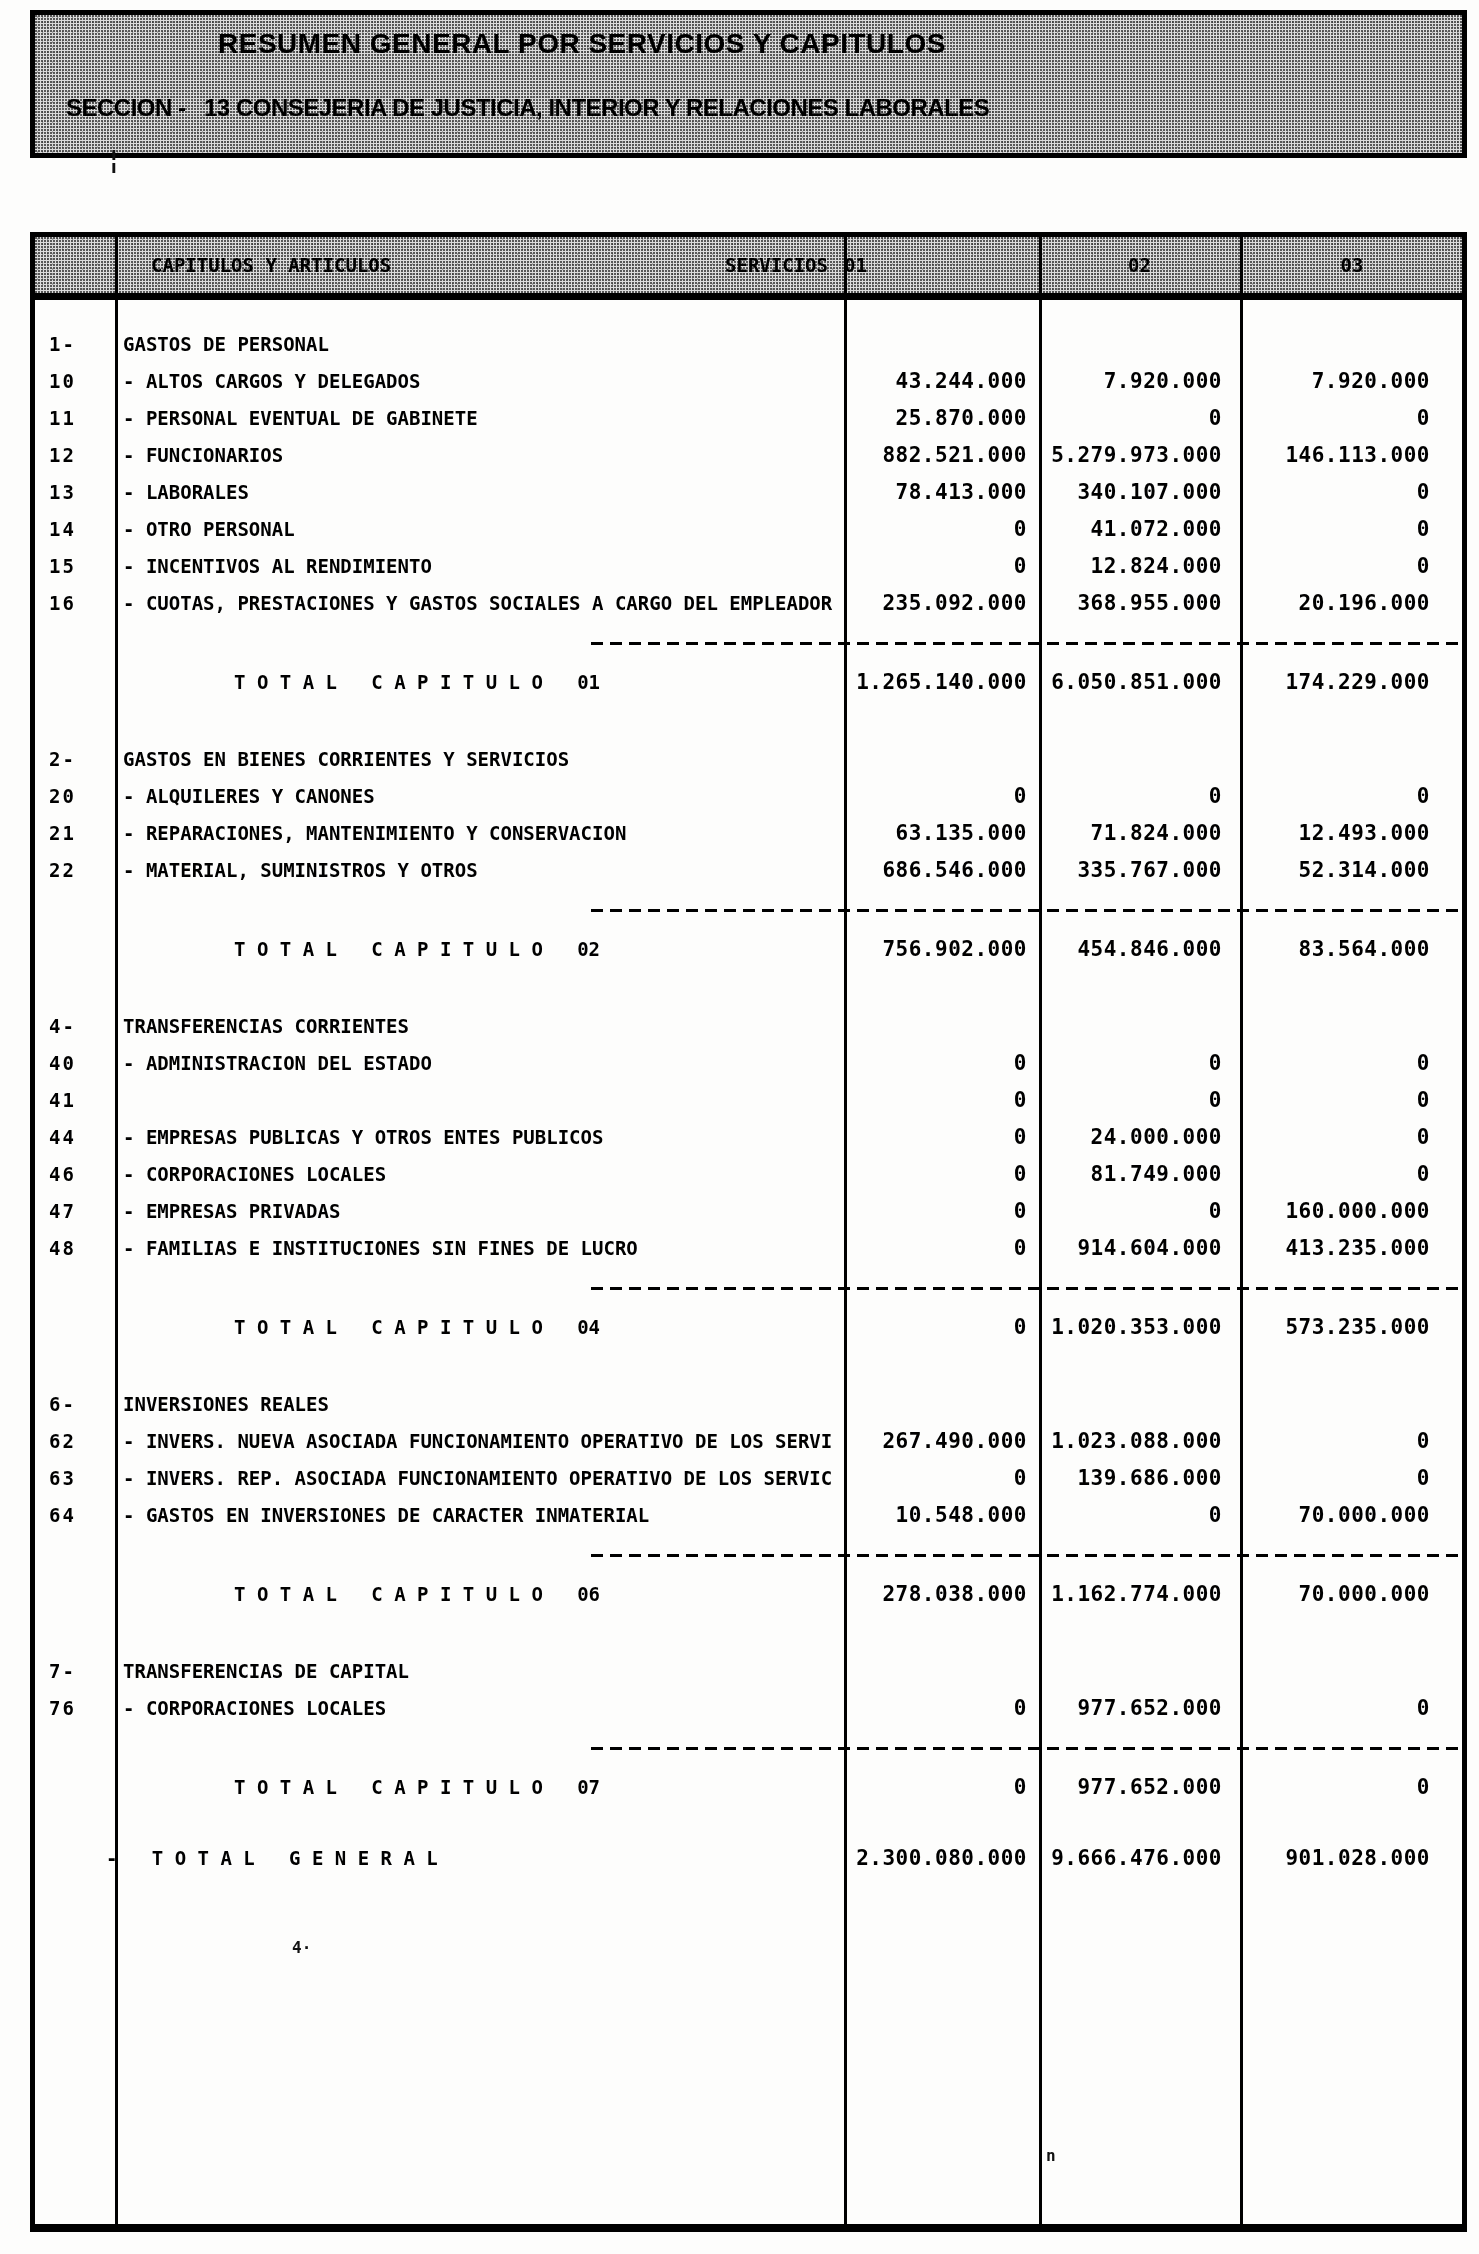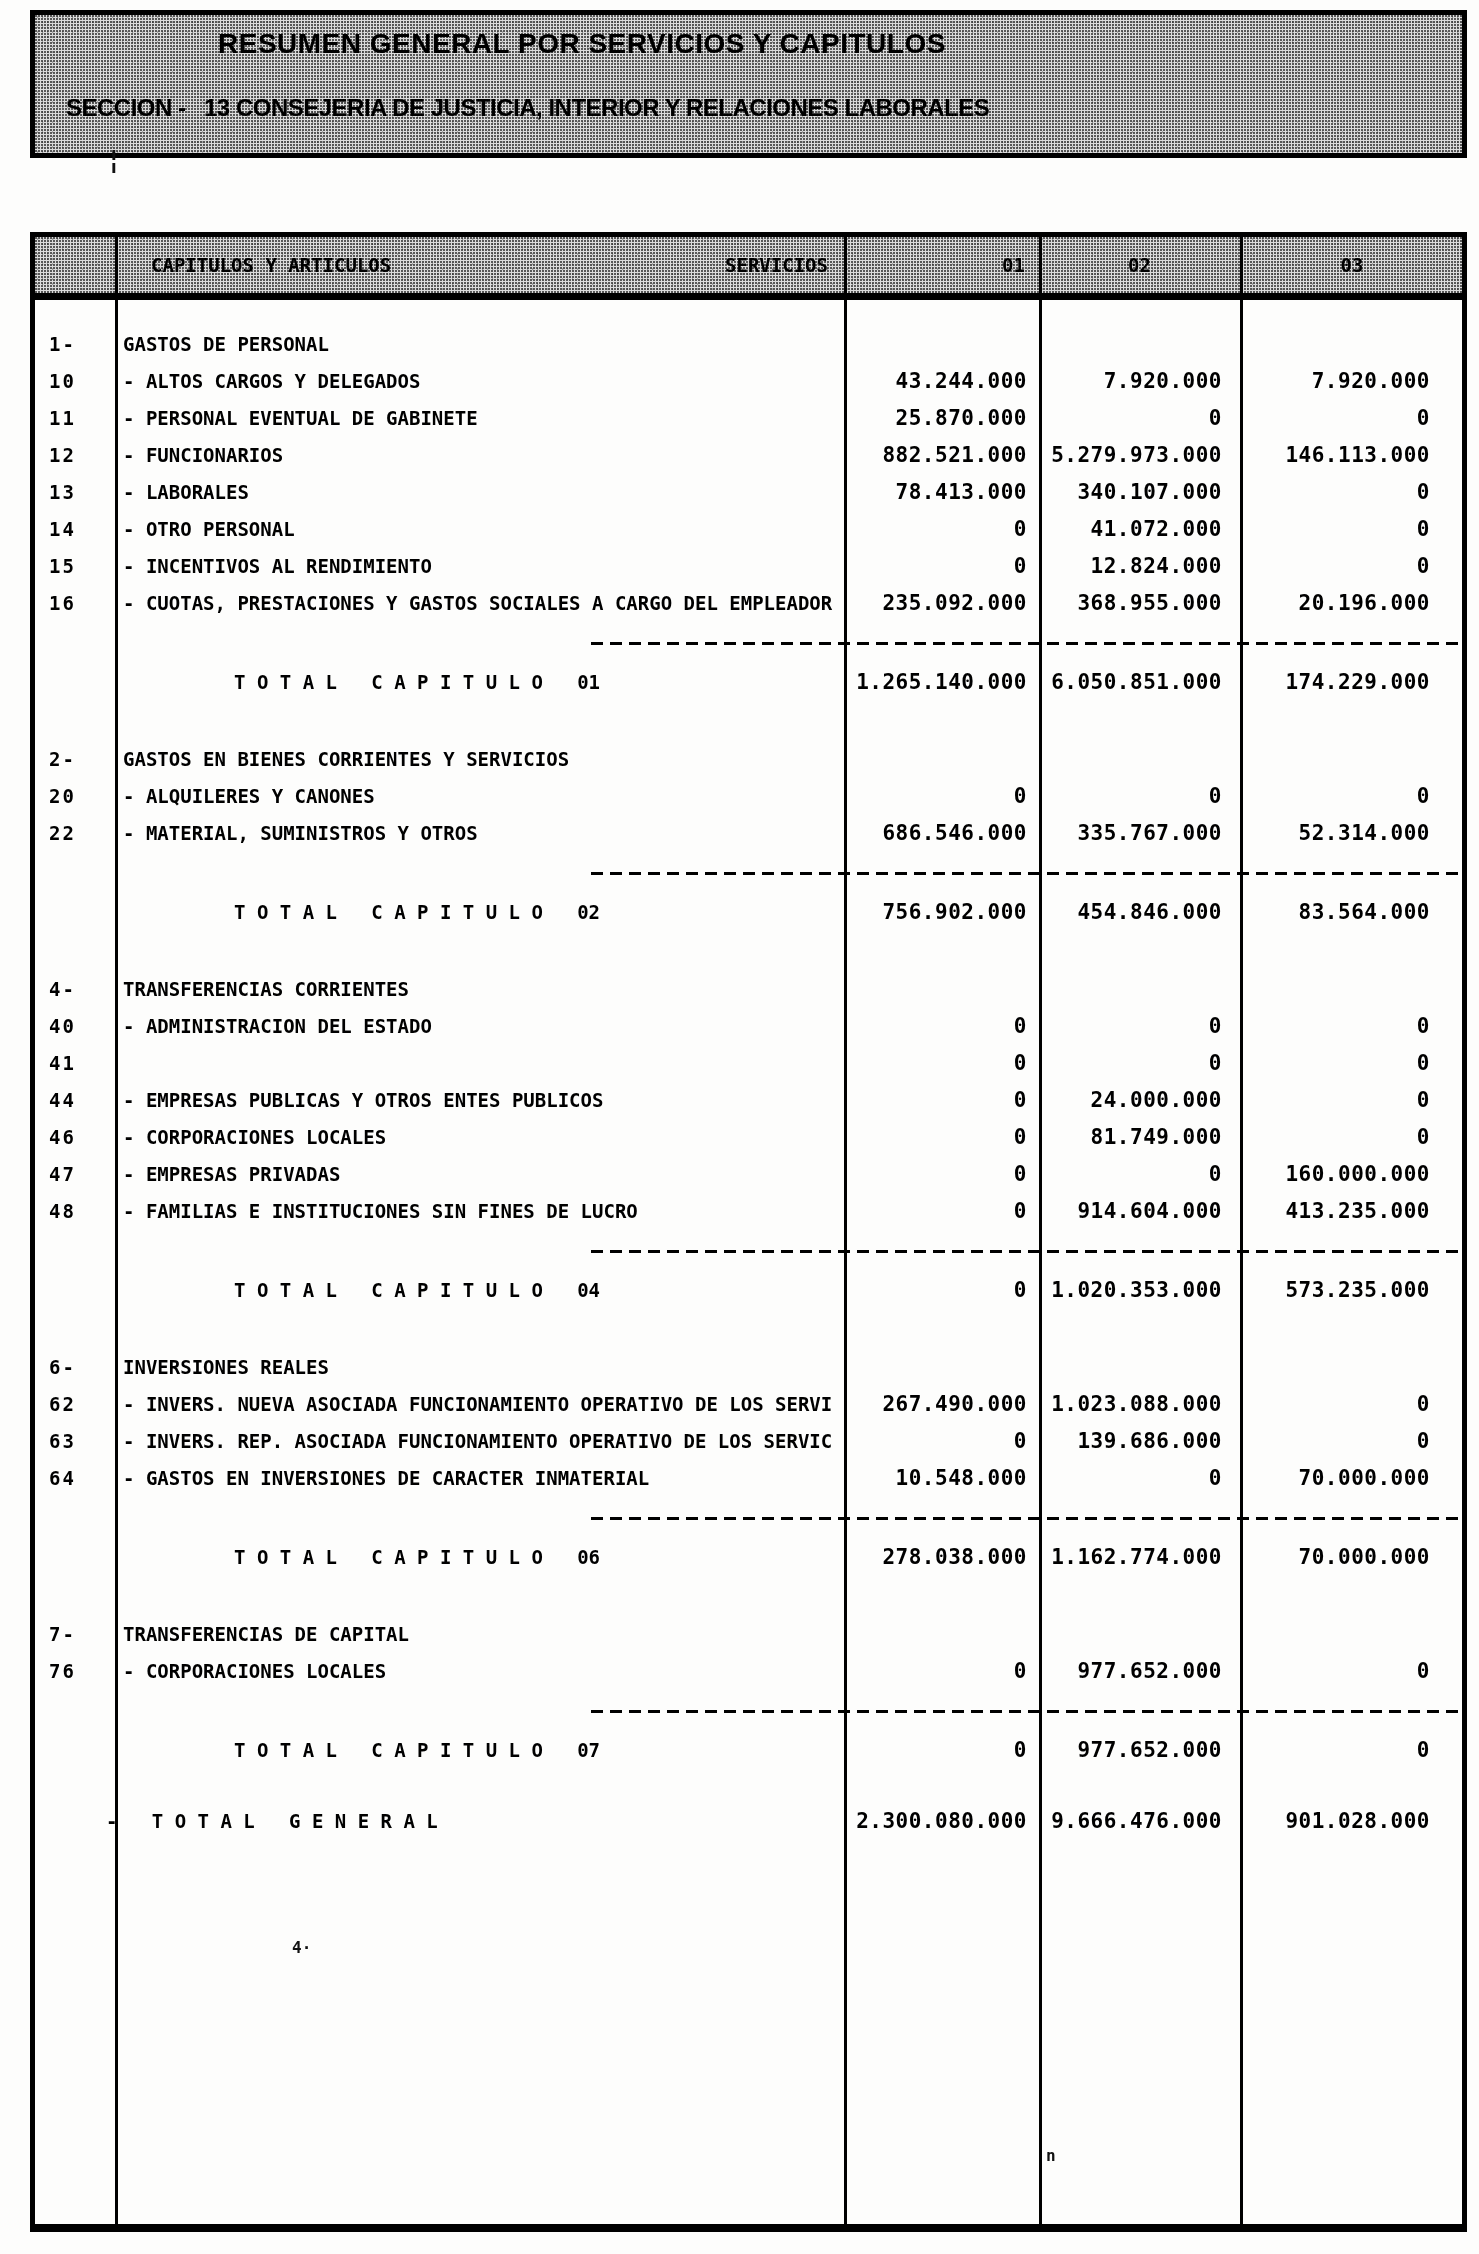--- a/index.html
+++ b/index.html
@@ -46,21 +46,21 @@
   .thead{
     position:absolute;left:0;top:0;right:0;height:63px;
     border-bottom:7px solid var(--ink);
   }
   .thead span{
     position:absolute;top:50%;transform:translateY(-50%);
     font:700 19px var(--mono);white-space:pre;
   }
   .th-capitulos{left:116px;}
   .th-servicios{right:634px;}
-  .th-c01{left:809px;width:181px;text-align:right;}
+  .th-c01{left:809px;width:181px;text-align:left;}
   .th-c02{left:1004px;width:201px;text-align:center;}
   .th-c03{left:1205px;width:224px;text-align:center;}
   .vline{position:absolute;top:0;bottom:0;width:3px;background:var(--ink);}
   .vl-code{left:80px;}
   .vl-c1{left:809px;}
   .vl-c2{left:1004px;}
   .vl-c3{left:1205px;}
   .tbody{position:absolute;left:0;top:70px;right:0;bottom:0;}
   .row{position:relative;height:37px;}
   .row .cell{
@@ -201,20 +201,28 @@
         <div class="row row-article">
 
     <span class="cell code">20</span>
     <span class="cell label">- ALQUILERES Y CANONES</span>
     <span class="cell v v1">0</span>
     <span class="cell v v2">0</span>
     <span class="cell v v3">0</span>
   </div>
         <div class="row row-article">
 
+    <span class="cell code">21</span>
+    <span class="cell label">- REPARACIONES, MANTENIMIENTO Y CONSERVACION</span>
+    <span class="cell v v1">63.135.000</span>
+    <span class="cell v v2">71.824.000</span>
+    <span class="cell v v3">12.493.000</span>
+  </div>
+        <div class="row row-article">
+
     <span class="cell code">22</span>
     <span class="cell label">- MATERIAL, SUMINISTROS Y OTROS</span>
     <span class="cell v v1">686.546.000</span>
     <span class="cell v v2">335.767.000</span>
     <span class="cell v v3">52.314.000</span>
   </div>
         <div class="row row-total">
     <div class="dash"></div>
     <span class="cell code"></span>
     <span class="cell label">T O T A L   C A P I T U L O   02</span>

